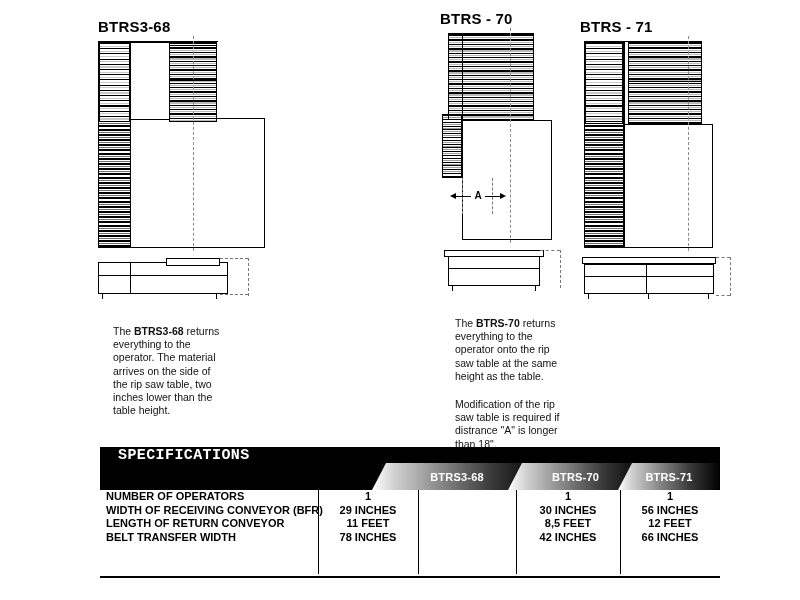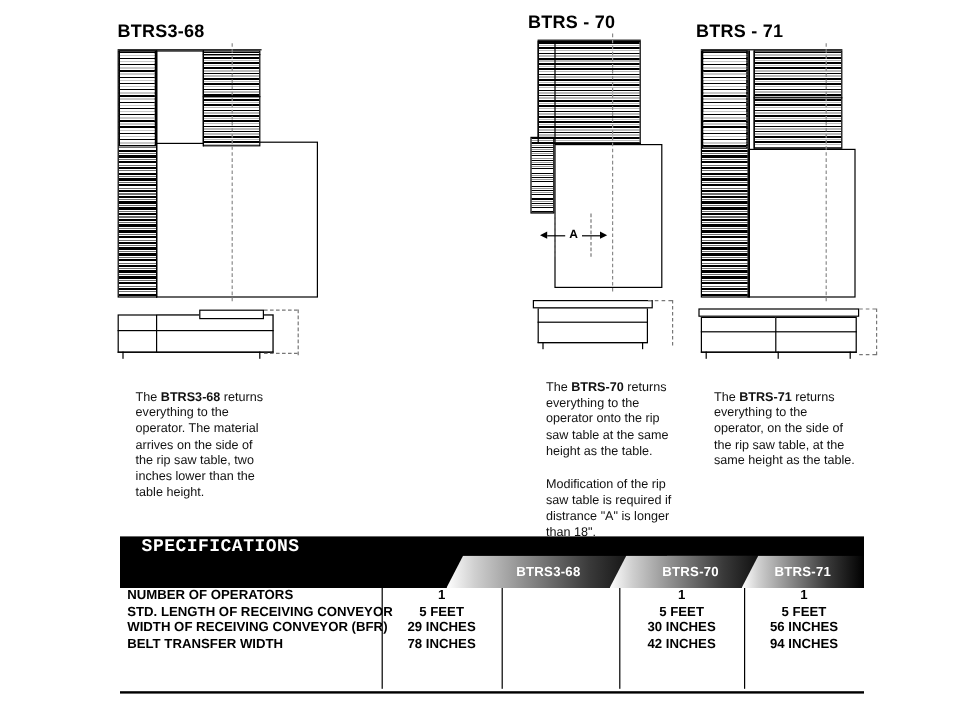--- a/index.html
+++ b/index.html
@@ -266,25 +266,20 @@
       <div class="hline" style="left:4px;top:20px;width:130px;"></div>
       <div class="hline2" style="left:4px;top:37px;width:130px;"></div>
       <div class="vline" style="left:8px;top:37px;height:6px;"></div>
       <div class="vline" style="left:68px;top:37px;height:6px;"></div>
       <div class="vline" style="left:128px;top:37px;height:6px;"></div>
       <div class="dashv" style="left:150px;top:1px;height:39px;"></div>
       <div class="dashh" style="left:136px;top:1px;width:14px;"></div>
       <div class="dashh" style="left:136px;top:39px;width:14px;"></div>
     </div>
 
-    <div class="caption" style="left:0px;top:292px;width:148px;">
-      <p>
-        <span>The </span><b>BTRS-71</b><span> returns everything to the operator, on the side of the rip saw table, at the same height as the table.</span>
-      </p>
-    </div>
   </div>
 
   <div class="spec">
 
     <div class="spec-banner">
       <div class="spec-title">SPECIFICATIONS</div>
 
       <div class="colhead" style="left:272px;width:170px;">
         <div class="sheen"></div>
         <span>BTRS3-68</span>
@@ -314,39 +309,39 @@
         </colgroup>
         <tbody>
           <tr>
             <td class="lbl">NUMBER OF OPERATORS</td>
             <td class="val">1</td>
             <td class="val"></td>
             <td class="val">1</td>
             <td class="val">1</td>
           </tr>
           <tr>
-            <td class="lbl">STD. LENGTH OF RECEIVING CONVEYOR</td>
-            <td class="val">5 FEET</td>
-            <td class="val"></td>
-            <td class="val">5 FEET</td>
-            <td class="val">5 FEET</td>
-          </tr>
-          <tr>
             <td class="lbl">WIDTH OF RECEIVING CONVEYOR (BFR)</td>
             <td class="val">29 INCHES</td>
             <td class="val"></td>
             <td class="val">30 INCHES</td>
             <td class="val">56 INCHES</td>
           </tr>
           <tr>
+            <td class="lbl">LENGTH OF RETURN CONVEYOR</td>
+            <td class="val">11 FEET</td>
+            <td class="val"></td>
+            <td class="val">8,5 FEET</td>
+            <td class="val">12 FEET</td>
+          </tr>
+          <tr>
             <td class="lbl">BELT TRANSFER WIDTH</td>
             <td class="val">78 INCHES</td>
             <td class="val"></td>
             <td class="val">42 INCHES</td>
-            <td class="val">94 INCHES</td>
+            <td class="val">66 INCHES</td>
           </tr>
         </tbody>
       </table>
     </div>
 
     <div class="col-sep" style="left:218px;"></div>
     <div class="col-sep" style="left:318px;"></div>
     <div class="col-sep" style="left:416px;"></div>
     <div class="col-sep" style="left:520px;"></div>
 

